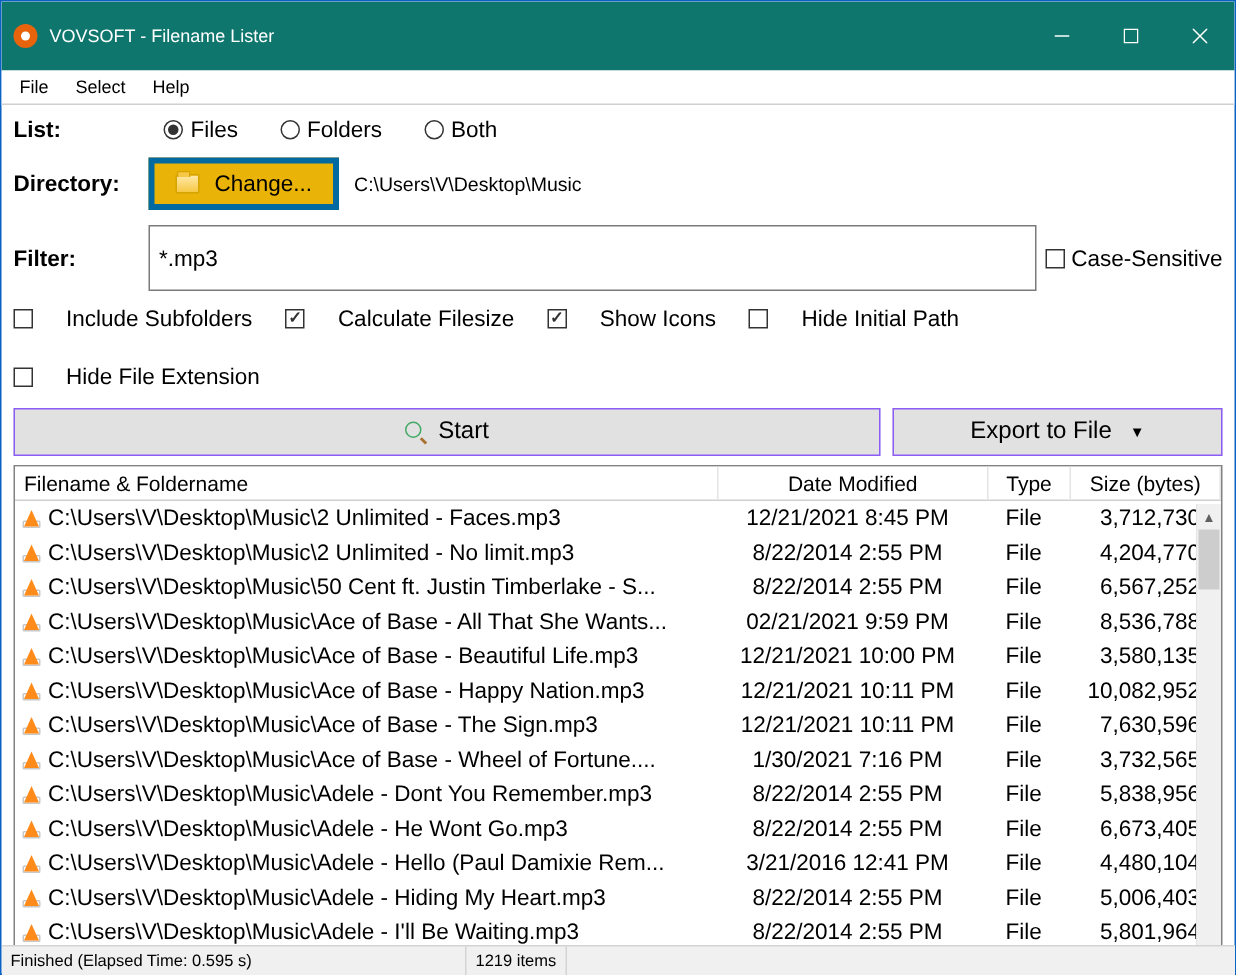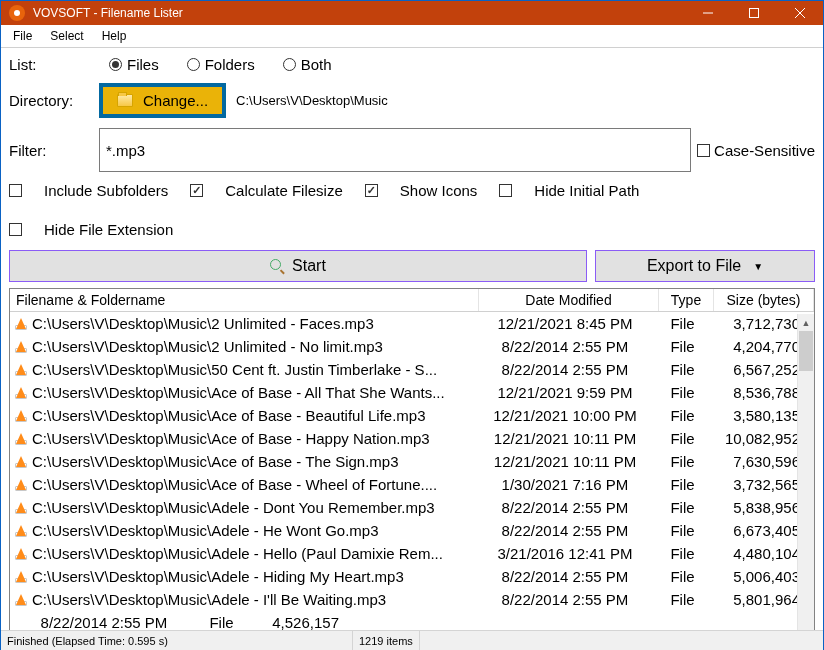--- a/index.html
+++ b/index.html
@@ -1,27 +1,27 @@
 <!DOCTYPE html>
 <html><head>
 <meta charset="utf-8">
 <style>
 * { box-sizing: border-box; margin: 0; padding: 0; }
 body { font-family: "Segoe UI", Tahoma, sans-serif; font-size: 13px; background: #fff; width: 824px; height: 650px; overflow: hidden; border: 1px solid #0a62c4; }
-.titlebar { background: #c2410c; color: #fff; height: 24px; display: flex; align-items: center; padding: 0 0 0 8px; }
+.titlebar { background: #0f766e; color: #fff; height: 46px; display: flex; align-items: center; padding: 0 0 0 8px; }
 .titlebar .app-icon { width: 16px; height: 16px; border-radius: 50%; background: #e8640c; margin-right: 8px; position: relative; display: flex; align-items: center; justify-content: center; }
 .titlebar .app-icon::after { content: ""; width: 6px; height: 6px; background:#fff; border-radius:50%; }
 .titlebar .title-text { flex: 1; font-size: 12px; }
 .win-btns { display: flex; height: 100%; }
 .win-btn { width: 46px; display: flex; align-items: center; justify-content: center; color: #fff; }
 .menubar { background: #fff; border-bottom: 1px solid #d0d0d0; padding: 1px 4px; display: flex; gap: 2px; font-size: 12px; }
 .menubar span { padding: 3px 8px; }
 .content { padding: 8px 8px 0 8px; }
 .row { display: flex; align-items: center; margin-bottom: 10px; font-size: 15px; }
-.row-label { width: 90px; font-weight: 400; }
+.row-label { width: 90px; font-weight: 700; }
 .radio-group { display: flex; gap: 28px; margin-left: 10px; }
 .radio-opt { display: flex; align-items: center; gap: 5px; }
 .radio-circle { width: 13px; height: 13px; border: 1px solid #333; border-radius: 50%; display:flex; align-items:center; justify-content:center; }
 .radio-circle.sel::after { content:""; width:7px; height:7px; background:#333; border-radius:50%; }
 .change-btn { background: #eab308; border: 4px solid #0369a1; padding: 5px 14px; font-size: 15px; display: flex; align-items: center; gap: 10px; cursor: pointer; }
 .folder-ico { width:16px; height:13px; background: linear-gradient(#ffe9a6,#f7c846); border:1px solid #d6a400; border-radius:1px; position:relative; }
 .folder-ico::before { content:""; position:absolute; top:-3px; left:0; width:7px; height:3px; background:#f7c846; border:1px solid #d6a400; border-bottom:none; border-radius:1px 1px 0 0; }
 .dir-path { margin-left: 10px; font-size: 13px; }
 .filter-input { flex:1; border:1px solid #7a7a7a; padding: 4px 6px; font-size: 15px; font-family: inherit; height: 44px; }
 .cs-wrap { display:flex; align-items:center; gap:4px; margin-left:6px; font-size:15px; }
@@ -50,21 +50,21 @@
 .td.tp { width: 55px; text-align:center; }
 .td.sz { width: 100px; text-align:right; padding-right:10px; }
 .cone { width:14px; height:14px; flex-shrink:0; position:relative; }
 .cone::before { content:""; position:absolute; bottom:1px; left:1px; right:1px; height:3px; background:#fff; border:1px solid #c8c8c8; border-radius:1px; }
 .cone::after { content:""; position:absolute; bottom:2px; left:2px; width:0; height:0; border-left:5px solid transparent; border-right:5px solid transparent; border-bottom:11px solid #ff8c1a; }
 .scrollbar-v { position:absolute; right:0; top:25px; bottom:0; width:17px; background:#f0f0f0; border-left:1px solid #e4e4e4; }
 .sb-arrow { height:17px; display:flex; align-items:center; justify-content:center; color:#606060; font-size:9px; }
 .sb-thumb { position:absolute; left:1px; right:1px; top:17px; height:40px; background:#cdcdcd; }
 .statusbar { position:absolute; bottom:0; left:1px; right:1px; background:#f0f0f0; border-top:1px solid #d4d4d4; font-size:11px; display:flex; height:20px; align-items:center; }
 .status-cell { padding: 0 6px; border-right:1px solid #d4d4d4; height:100%; display:flex; align-items:center; }
-.status-cell.first { width: 352px; }
+.status-cell.first { width: 310px; }
 </style>
 </head>
 <body>
 
 <div class="titlebar">
   <span class="app-icon"></span>
   <span class="title-text">VOVSOFT - Filename Lister</span>
   <div class="win-btns">
     <div class="win-btn">
       <svg width="10" height="10" viewBox="0 0 10 10">
@@ -194,21 +194,21 @@
           </div>
           <div class="td dm">8/22/2014 2:55 PM</div>
           <div class="td tp">File</div>
           <div class="td sz">6,567,252</div>
         </div>
         <div class="tr">
           <div class="td fn">
             <span class="cone"></span>
             <span>C:\Users\V\Desktop\Music\Ace of Base - All That She Wants...</span>
           </div>
-          <div class="td dm">12/21/2021 9:59 PM</div>
+          <div class="td dm">02/21/2021 9:59 PM</div>
           <div class="td tp">File</div>
           <div class="td sz">8,536,788</div>
         </div>
         <div class="tr">
           <div class="td fn">
             <span class="cone"></span>
             <span>C:\Users\V\Desktop\Music\Ace of Base - Beautiful Life.mp3</span>
           </div>
           <div class="td dm">12/21/2021 10:00 PM</div>
           <div class="td tp">File</div>

